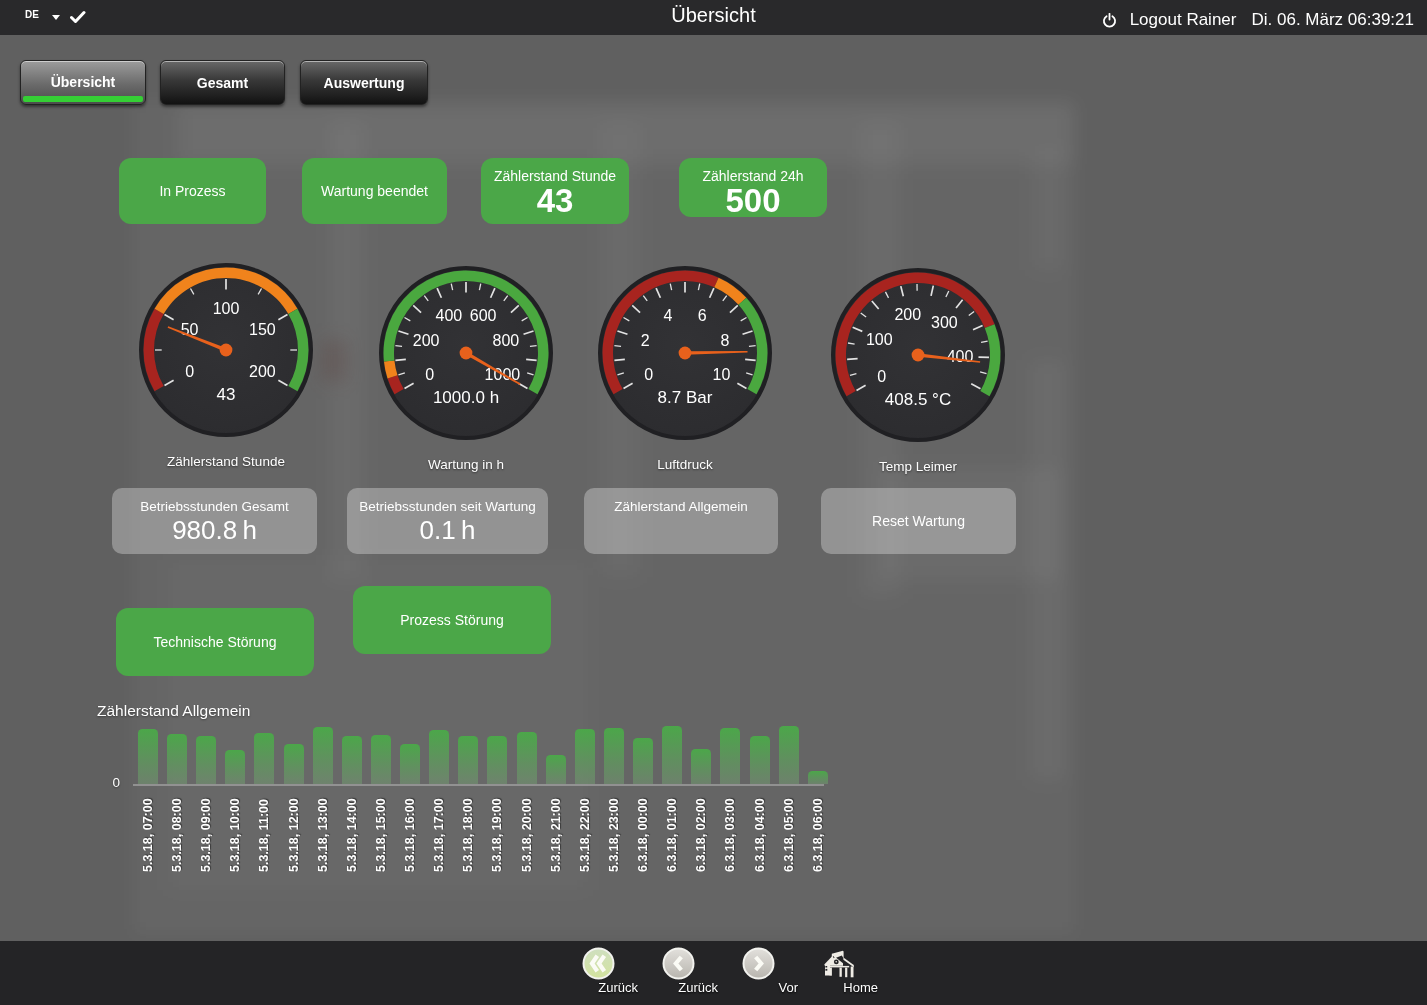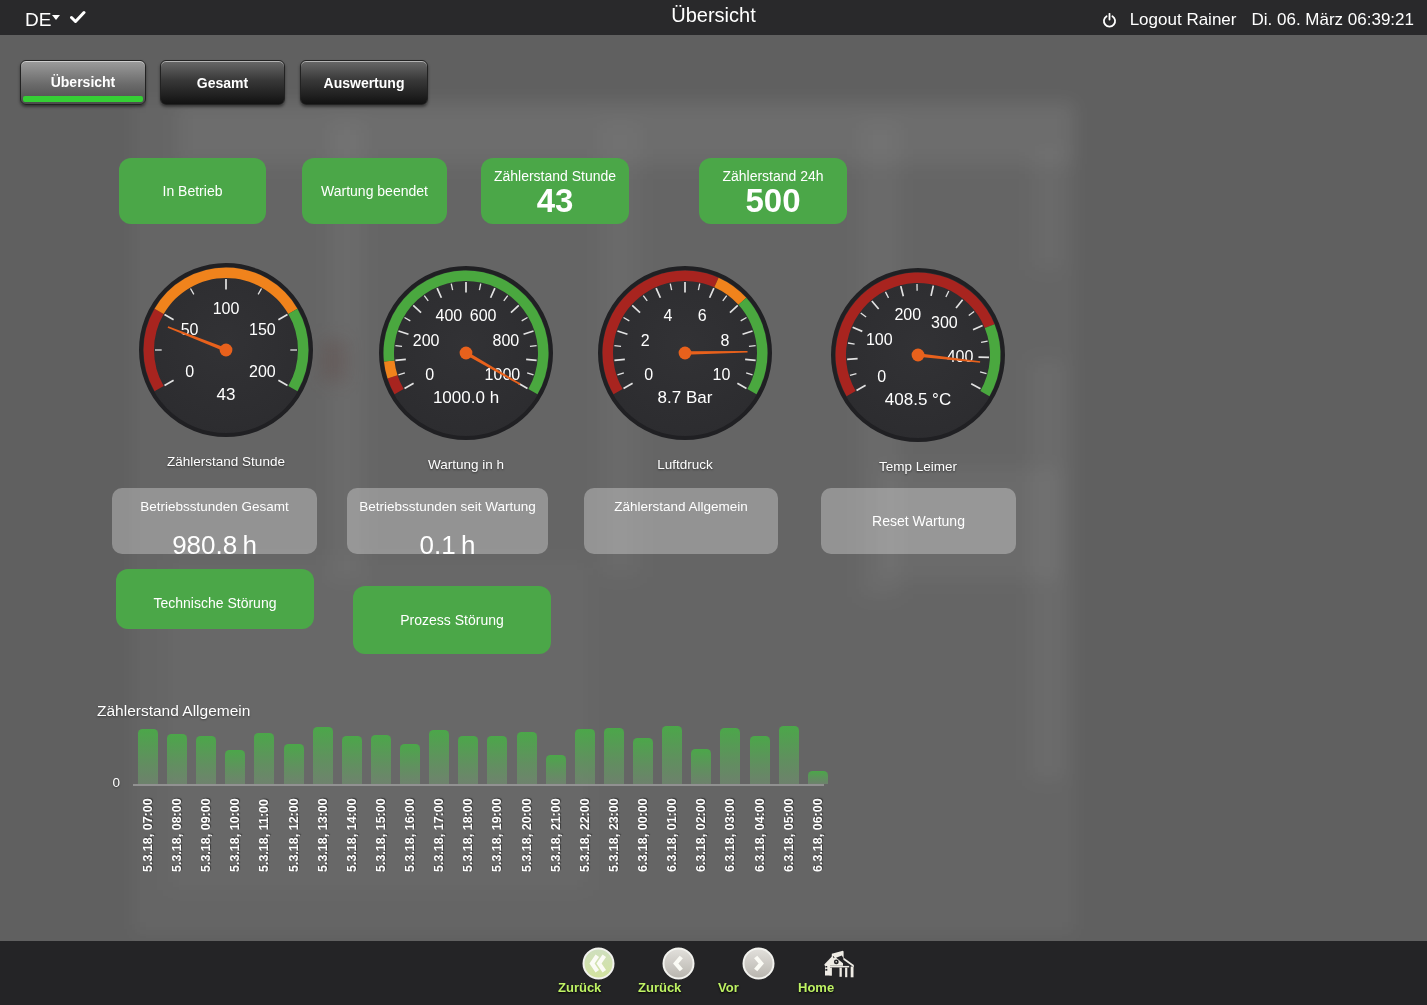--- a/index.html
+++ b/index.html
@@ -1,51 +1,51 @@
 <!DOCTYPE html>
 <html><head><meta charset="utf-8"><title>Übersicht</title>
 <style>
 * { margin:0; padding:0; box-sizing:border-box; }
 html,body { width:1427px; height:1005px; overflow:hidden; background:#606060;
   font-family:"Liberation Sans", sans-serif; }
 
 .ph { position:absolute; }
 
 #topbar { position:absolute; left:0; top:0; width:1427px; height:35px; background:#29292b; color:#fff; }
-#de { position:absolute; left:25px; top:9px; font-size:19px; font-weight:normal; }
+#de { position:absolute; left:25px; top:9px; font-size:10px; font-weight:bold; }
 #decaret { position:absolute; left:52px; top:15px; width:0; height:0; border-left:4px solid transparent; border-right:4px solid transparent; border-top:5px solid #fff; }
 #title { position:absolute; left:0; top:4px; width:100%; text-align:center; font-size:20px; color:#fff; }
 #topright { position:absolute; right:13px; top:10px; font-size:17px; color:#fff; }
 
 .tab { position:absolute; top:60px; height:45px; border-radius:6px;
   color:#fff; font-size:14px; font-weight:bold; text-align:center; line-height:45px;
   background:linear-gradient(180deg,#686868 0%,#383838 45%,#121212 100%);
   box-shadow:0 2px 3px rgba(0,0,0,0.45), inset 0 1px 0 rgba(255,255,255,0.5); border:1px solid #222; }
 .tab.active { background:linear-gradient(180deg,#9c9c9c 0%,#6a6a6a 55%,#4b4b4b 100%); line-height:42px; }
 .tabbar { position:absolute; left:2px; right:2px; bottom:2px; height:6px; background:#35cf35; border-radius:2px; }
 
 .gbtn { position:absolute; background:#4ba748; border-radius:12px; color:#fff; text-align:center; }
 .gbtn .one { display:block; font-size:14px; }
 .gbtn .lab { display:block; font-size:14px; margin-top:10px; }
 .gbtn .val { display:block; font-size:33px; font-weight:bold; margin-top:-2px; }
 
 .graybtn { position:absolute; background:rgba(255,255,255,0.30); border-radius:10px; color:#fff; text-align:center; }
 .graybtn .lab { display:block; font-size:13.5px; margin-top:11px; }
-.graybtn .val { display:block; font-size:26px; margin-top:16px; }
+.graybtn .val { display:block; font-size:26px; margin-top:1px; }
 .glabel { position:absolute; text-align:center; color:#fff; font-size:13.5px; text-shadow:0 1px 2px rgba(0,0,0,0.5); }
 
 #ctitle { position:absolute; left:97px; top:702px; font-size:15.5px; color:#fff; text-shadow:0 1px 2px rgba(0,0,0,0.4); }
 #zero { position:absolute; left:96px; top:775px; width:24px; text-align:right; font-size:13.5px; color:#fff; text-shadow:0 1px 2px rgba(0,0,0,0.4); }
 .bar { position:absolute; width:20px; border-radius:4.5px 4.5px 0 0;
   background:linear-gradient(180deg, rgba(74,170,72,0.95) 0%, rgba(95,160,93,0.70) 60%, rgba(118,160,116,0.48) 100%); }
 .xlbl { position:absolute; top:872px; transform-origin:0 0; transform:rotate(-90deg); white-space:nowrap;
   font-size:12.5px; font-weight:bold; color:#fff; text-shadow:1px 1px 1px rgba(0,0,0,0.45); }
 
 #botbar { position:absolute; left:0; top:941px; width:1427px; height:64px; background:#242426; }
-.navlbl { position:absolute; top:980px; width:80px; text-align:left; font-size:13px; font-weight:bold; color:#bef264; text-shadow:0 1px 2px #000; }
+.navlbl { position:absolute; top:980px; width:80px; text-align:right; font-size:13px; font-weight:normal; color:#ffffff; text-shadow:0 1px 2px #000; }
 </style></head>
 <body>
 
 <div style="position:absolute;left:0;top:0;width:1427px;height:1005px;filter:blur(9px)">
 <div class="ph" style="left:132px;top:100px;width:944px;height:835px;background:rgba(255,255,255,0.035)"></div>
 <div class="ph" style="left:178px;top:104px;width:895px;height:60px;background:rgba(255,255,255,0.05)"></div>
 <div class="ph" style="left:330px;top:122px;width:34px;height:455px;background:rgba(255,255,255,0.04)"></div>
 <div class="ph" style="left:600px;top:122px;width:40px;height:455px;background:rgba(255,255,255,0.03)"></div>
 <div class="ph" style="left:860px;top:122px;width:40px;height:475px;background:rgba(255,255,255,0.035)"></div>
 <div class="ph" style="left:1032px;top:150px;width:34px;height:120px;background:rgba(255,255,255,0.03)"></div>
@@ -69,30 +69,30 @@
       </svg>
     Logout Rainer<span style="display:inline-block;width:15px"></span>Di. 06. März 06:39:21
   </div>
 </div>
 
 <div class="tab active" style="left:20px;width:126px">Übersicht<div class="tabbar"></div></div>
 <div class="tab" style="left:160px;width:125px">Gesamt</div>
 <div class="tab" style="left:300px;width:128px">Auswertung</div>
 
 <div class="gbtn" style="left:119px;top:158px;width:147px;height:66px">
-    <span class="one" style="line-height:66px">In Betrieb</span>
+    <span class="one" style="line-height:66px">In Prozess</span>
   </div>
 <div class="gbtn" style="left:302px;top:158px;width:145px;height:66px">
     <span class="one" style="line-height:66px">Wartung beendet</span>
   </div>
 <div class="gbtn" style="left:481px;top:158px;width:148px;height:66px">
     <span class="lab">Zählerstand Stunde</span>
     <span class="val">43</span>
   </div>
-<div class="gbtn" style="left:699px;top:158px;width:148px;height:66px">
+<div class="gbtn" style="left:679px;top:158px;width:148px;height:59px">
     <span class="lab">Zählerstand 24h</span>
     <span class="val">500</span>
   </div>
 
 <svg width="0" height="0">
     <defs>
       <radialGradient id="gbg" cx="50%" cy="45%" r="65%">
         <stop offset="0%" stop-color="#323235"></stop>
         <stop offset="75%" stop-color="#2d2d30"></stop>
         <stop offset="100%" stop-color="#2b2b2e"></stop>
@@ -239,21 +239,21 @@
     <span class="lab">Betriebsstunden seit Wartung</span>
     <span class="val">0.1 h</span>
   </div>
 <div class="graybtn" style="left:584px;top:488px;width:194px;height:66px">
     <span class="lab">Zählerstand Allgemein</span>
   </div>
 <div class="graybtn" style="left:821px;top:488px;width:195px;height:66px">
     <span class="lab" style="margin-top:25px;font-size:14px">Reset Wartung</span>
   </div>
 
-<div class="gbtn" style="left:116px;top:569px;width:198px;height:60px">
+<div class="gbtn" style="left:116px;top:608px;width:198px;height:68px">
     <span class="one" style="line-height:68px">Technische Störung</span>
   </div>
 <div class="gbtn" style="left:353px;top:586px;width:198px;height:68px">
     <span class="one" style="line-height:68px">Prozess Störung</span>
   </div>
 
 <div id="ctitle">Zählerstand Allgemein</div>
 <div id="zero">0</div>
 <div style="position:absolute;left:133px;top:784px;width:691px;height:1.5px;background:rgba(160,160,160,0.75)"></div>
 <div class="bar" style="left:137.9px;top:729px;height:55px"></div>

